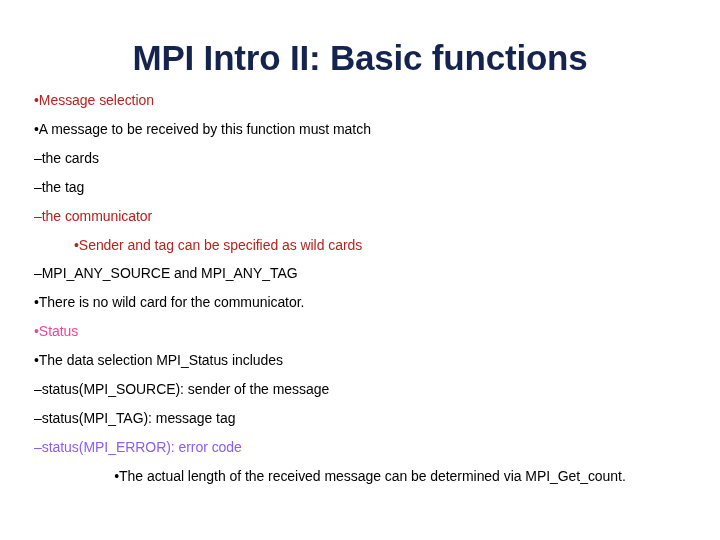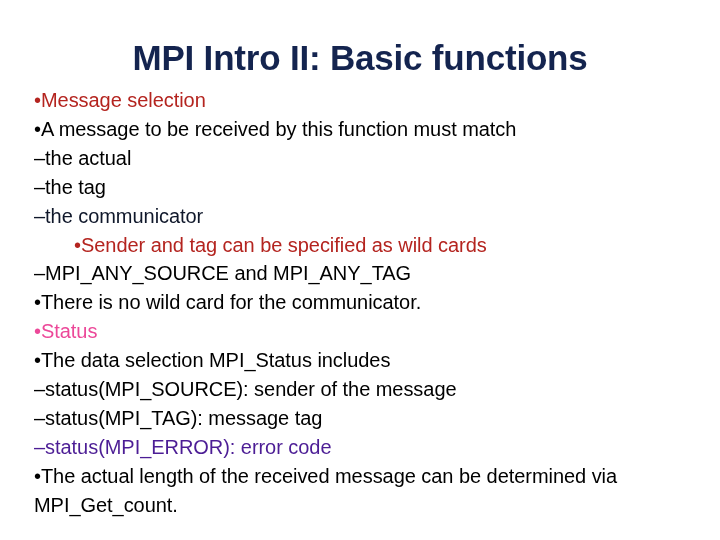--- a/index.html
+++ b/index.html
@@ -33,21 +33,21 @@
     line-height: 1.15;
     white-space: nowrap;
   }
   .slide-body {
     position: absolute;
     left: 34px;
     top: 86px;
     width: 672px;
   }
   .bullet-line {
-    font-size: 20px;
+    font-size: 14px;
     line-height: 28.9px;
     color: #000000;
     white-space: normal;
     letter-spacing: -0.05px;
   }
   .bullet-line.red {
     color: #b4241f;
   }
   .bullet-line .marker {
     display: inline;
@@ -60,27 +60,27 @@
 <body>
 
 <div class="slide">
 
   <div class="slide-title">MPI Intro II: Basic functions</div>
 
   <div class="slide-body">
 
   <div class="bullet-line red" style="color: rgb(180, 36, 31);"><span class="marker">•</span><span class="txt">Message selection</span></div>
       <div class="bullet-line" style="color: rgb(0, 0, 0);"><span class="marker">•</span><span class="txt">A message to be received by this function must match</span></div>
-      <div class="bullet-line" style="color: rgb(0, 0, 0);"><span class="marker">–</span><span class="txt">the actual</span></div>
+      <div class="bullet-line" style="color: rgb(0, 0, 0);"><span class="marker">–</span><span class="txt">the cards</span></div>
       <div class="bullet-line" style="color: rgb(0, 0, 0);"><span class="marker">–</span><span class="txt">the tag</span></div>
-      <div class="bullet-line" style="color: #0f172a;"><span class="marker">–</span><span class="txt">the communicator</span></div>
+      <div class="bullet-line" style="color: #b91c1c;"><span class="marker">–</span><span class="txt">the communicator</span></div>
       <div class="bullet-line red" style="color: rgb(180, 36, 31); margin-left: 40px;"><span class="marker">•</span><span class="txt">Sender and tag can be specified as wild cards</span></div>
       <div class="bullet-line" style="color: rgb(0, 0, 0);"><span class="marker">–</span><span class="txt">MPI_ANY_SOURCE and MPI_ANY_TAG</span></div>
       <div class="bullet-line" style="color: rgb(0, 0, 0);"><span class="marker">•</span><span class="txt">There is no wild card for the communicator.</span></div>
       <div class="bullet-line red" style="color: #ec4899;"><span class="marker">•</span><span class="txt">Status</span></div>
       <div class="bullet-line" style="color: rgb(0, 0, 0);"><span class="marker">•</span><span class="txt">The data selection MPI_Status includes</span></div>
       <div class="bullet-line" style="color: rgb(0, 0, 0);"><span class="marker">–</span><span class="txt">status(MPI_SOURCE): sender of the message</span></div>
       <div class="bullet-line" style="color: rgb(0, 0, 0);"><span class="marker">–</span><span class="txt">status(MPI_TAG): message tag</span></div>
-      <div class="bullet-line" style="color: #4c1d95;"><span class="marker">–</span><span class="txt">status(MPI_ERROR): error code</span></div>
-      <div class="bullet-line" style="color: rgb(0, 0, 0);"><span class="marker">•</span><span class="txt">The actual length of the received message can be determined via MPI_Get_count.</span></div>
+      <div class="bullet-line" style="color: #8b5cf6;"><span class="marker">–</span><span class="txt">status(MPI_ERROR): error code</span></div>
+      <div class="bullet-line" style="color: rgb(0, 0, 0); text-align: center;"><span class="marker">•</span><span class="txt">The actual length of the received message can be determined via MPI_Get_count.</span></div>
     </div>
 
 </div>
 
 </body></html>

